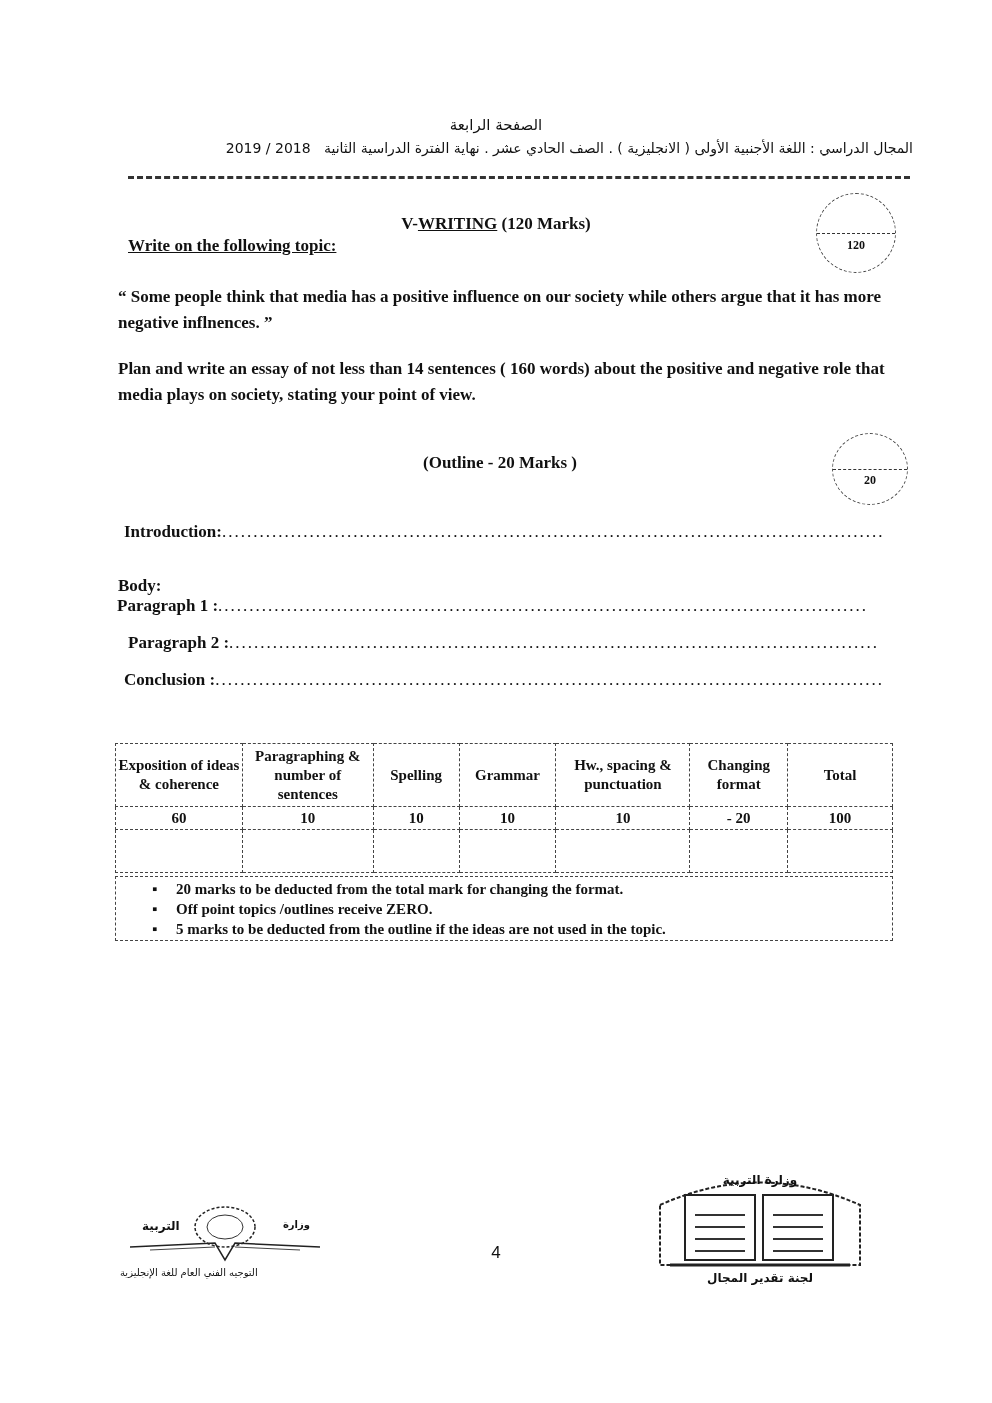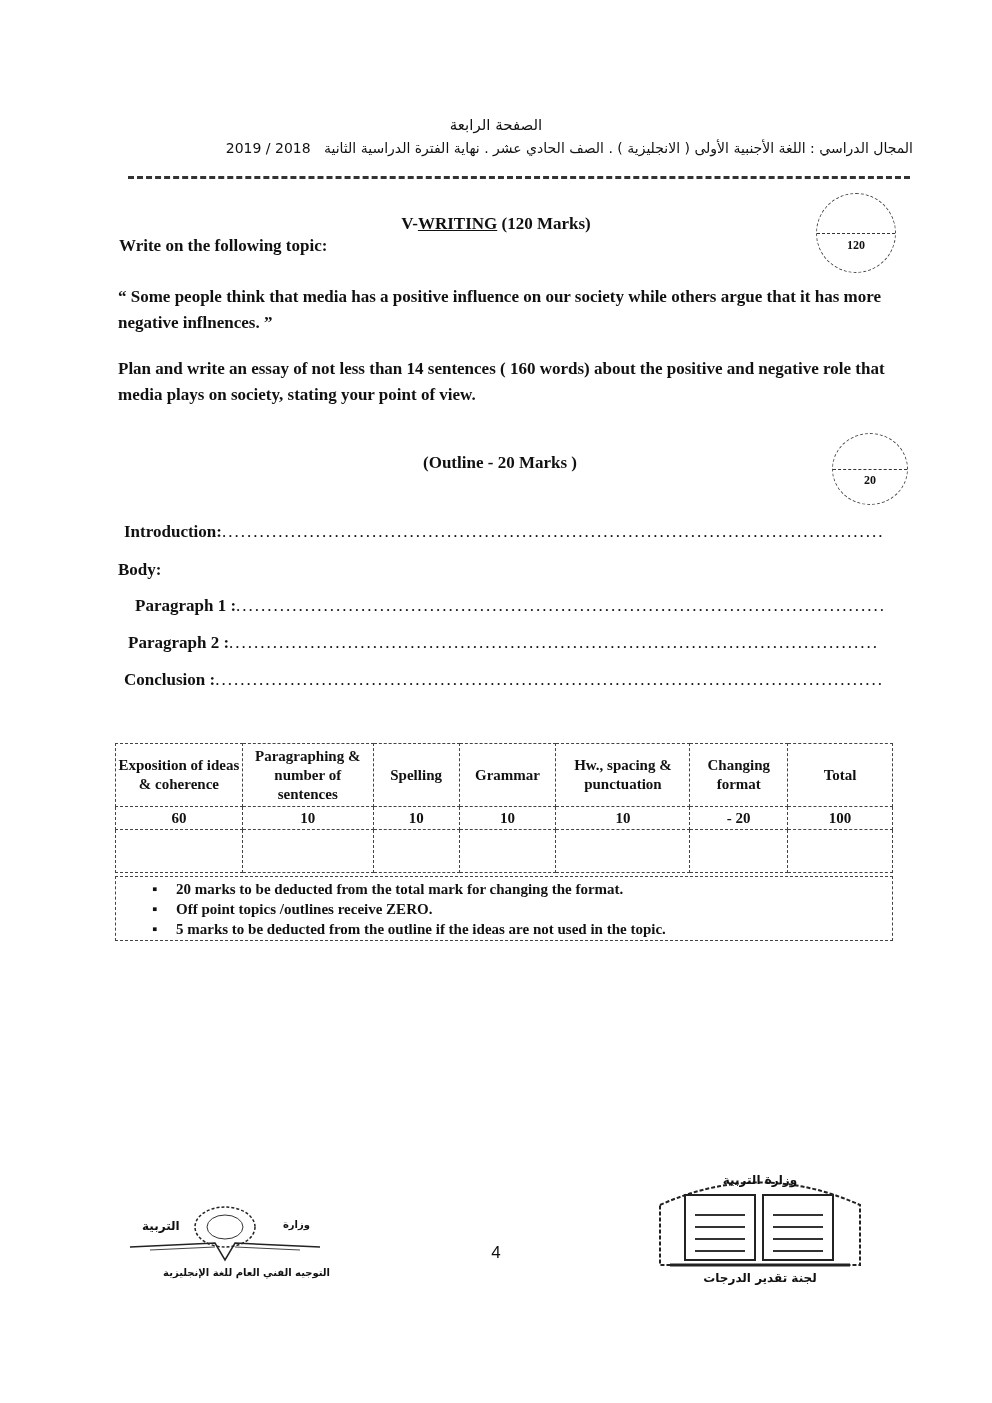--- a/index.html
+++ b/index.html
@@ -7,39 +7,39 @@
       width: 992px; height: 1403px; position: relative; overflow: hidden;
       font-family: "Liberation Serif", "DejaVu Serif", serif; color: #111;
     }
     .abs { position: absolute; }
     .arabic { direction: rtl; font-family: "DejaVu Sans", sans-serif; color: #111; }
     #page-title-ar { top: 116px; left: 0; width: 992px; text-align: center; font-size: 15px; }
     #subject-line { top: 140px; left: 133px; width: 780px; font-size: 14px; white-space: nowrap; text-align: right; }
     #sep { top: 176px; left: 128px; width: 782px; height: 0; border-top: 3px dashed #333; }
     #section-title { top: 198px; left: 0; width: 992px; text-align: center; font-size: 17px; font-weight: bold; margin-top: 16px; }
     #section-title .u { text-decoration: underline; }
-    #instr { top: 236px; left: 119px; font-size: 17px; font-weight: bold; }
+    #instr { top: 236px; left: 128px; font-size: 17px; font-weight: bold; text-decoration: underline; }
     .score-circle {
       border: 1px dashed #444; border-radius: 50%;
       display: flex; flex-direction: column; align-items: center; justify-content: flex-end;
       font-size: 12px; font-weight: bold;
     }
     .score-circle .line { position: absolute; left: 0; right: 0; top: 50%; border-top: 1px dashed #333; }
     .score-circle span { position: absolute; top: 56%; width: 100%; text-align: center; }
     #circle-writing { top: 193px; left: 816px; width: 78px; height: 78px; }
     #circle-outline { top: 433px; left: 832px; width: 74px; height: 70px; text-decoration: underline; }
     .para { left: 118px; width: 792px; font-size: 17px; font-weight: bold; line-height: 26px; }
     #quote { top: 284px; }
     #plan { top: 356px; }
     #outline-title { top: 453px; left: 0; width: 1000px; text-align: center; font-size: 17px; font-weight: bold; }
     .outline-row { font-size: 17px; font-weight: bold; display: flex; white-space: nowrap; overflow: hidden; }
     .outline-row .dots { flex: 1; overflow: hidden; letter-spacing: 2px; font-weight: normal; }
     #row-intro { top: 522px; left: 124px; width: 760px; }
-    #row-body { top: 560px; left: 118px; }
-    #row-p1 { top: 596px; left: 135px; width: 752px; text-align: right; }
+    #row-body { top: 576px; left: 118px; }
+    #row-p1 { top: 596px; left: 117px; width: 752px; text-align: right; }
     #row-p2 { top: 633px; left: 128px; width: 752px; }
     #row-concl { top: 670px; left: 124px; width: 760px; }
     #rubric {
       top: 743px; left: 115px; width: 778px;
       border-collapse: collapse; font-size: 15px; font-weight: bold;
     }
     #rubric td { border: 1px dashed #444; text-align: center; vertical-align: middle; padding: 0 2px; line-height: 19px; }
     #rubric tr.head td { height: 62px; }
     #rubric tr.vals td { height: 22px; }
     #rubric tr.blank td { height: 42px; }
@@ -155,21 +155,21 @@
 <div id="logo-left" class="abs">
   <svg width="210" height="60" viewBox="0 0 210 60">
     <ellipse cx="105" cy="22" rx="30" ry="20" fill="none" stroke="#222" stroke-width="1.5" stroke-dasharray="3 2"></ellipse>
     <ellipse cx="105" cy="22" rx="18" ry="12" fill="none" stroke="#333" stroke-width="1"></ellipse>
     <path d="M10 42 L95 38 L105 55 L115 38 L200 42" fill="none" stroke="#222" stroke-width="1.5"></path>
     <path d="M30 45 L95 42" stroke="#444" stroke-width="1"></path>
     <path d="M115 42 L180 45" stroke="#444" stroke-width="1"></path>
   </svg>
   <div class="abs arabic" style="top:14px; right:20px; font-size:10px; font-weight:bold;">وزارة</div>
   <div class="abs arabic" style="top:14px; left:22px; font-size:12px; font-weight:bold;">التربية</div>
-  <div class="abs arabic logo-caption" style="top:62px; left:0; width:210px; text-align:right; font-weight:bold;">التوجيه الفني العام للغة الإنجليزية</div>
+  <div class="abs arabic logo-caption" style="top:62px; left:0; width:210px; text-align:left; font-weight:normal;">التوجيه الفني العام للغة الإنجليزية</div>
 </div>
 
 <div id="page-number" class="abs">4</div>
 
 <div id="logo-right" class="abs">
   <svg width="230" height="110" viewBox="0 0 230 110">
     <path d="M15 40 Q115 -5 215 40 L215 100 L15 100 Z" fill="none" stroke="#222" stroke-width="2" stroke-dasharray="4 2"></path>
     <rect x="40" y="30" width="70" height="65" fill="none" stroke="#222" stroke-width="2"></rect>
     <rect x="118" y="30" width="70" height="65" fill="none" stroke="#222" stroke-width="2"></rect>
     <g stroke="#333" stroke-width="2">
@@ -178,14 +178,14 @@
         <line x1="50" y1="74" x2="100" y2="74"></line>
         <line x1="50" y1="86" x2="100" y2="86"></line>
       <line x1="128" y1="50" x2="178" y2="50"></line>
         <line x1="128" y1="62" x2="178" y2="62"></line>
         <line x1="128" y1="74" x2="178" y2="74"></line>
         <line x1="128" y1="86" x2="178" y2="86"></line>
     </g>
     <path d="M25 100 L205 100" stroke="#222" stroke-width="3"></path>
   </svg>
   <div class="abs arabic" style="top:8px; left:0; width:230px; text-align:center; font-size:12px; font-weight:bold;">وزارة التربية</div>
-  <div class="abs arabic" style="top:106px; left:0; width:230px; text-align:center; font-size:12px; font-weight:bold;">لجنة تقدير الدرجات</div>
+  <div class="abs arabic" style="top:106px; left:0; width:230px; text-align:center; font-size:12px; font-weight:bold;">لجنة تقدير المجال</div>
 </div>
 
 </body></html>

